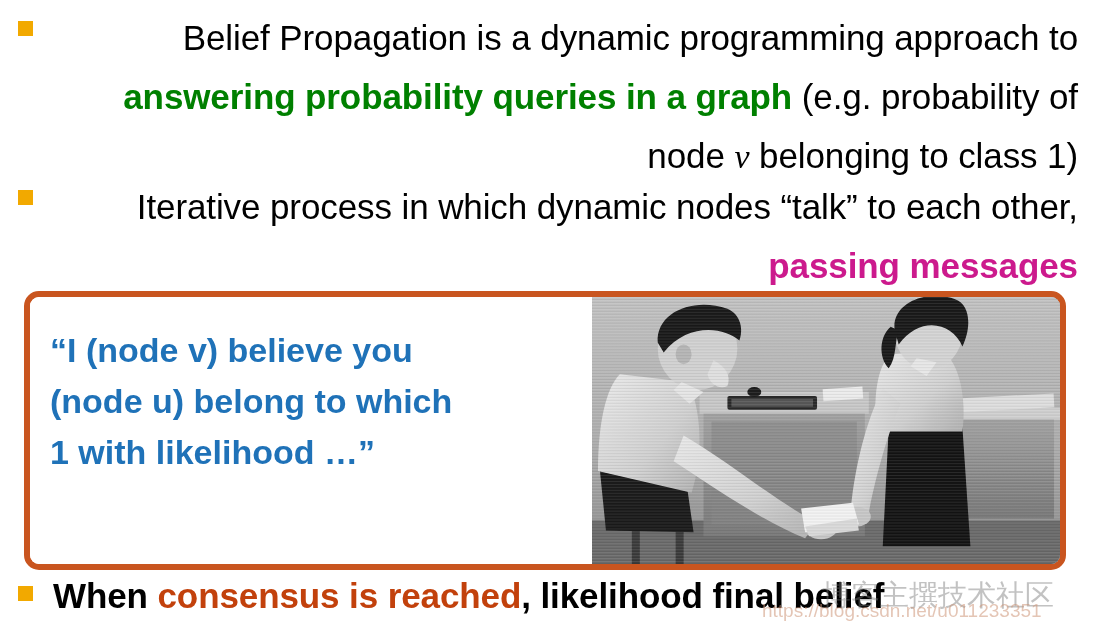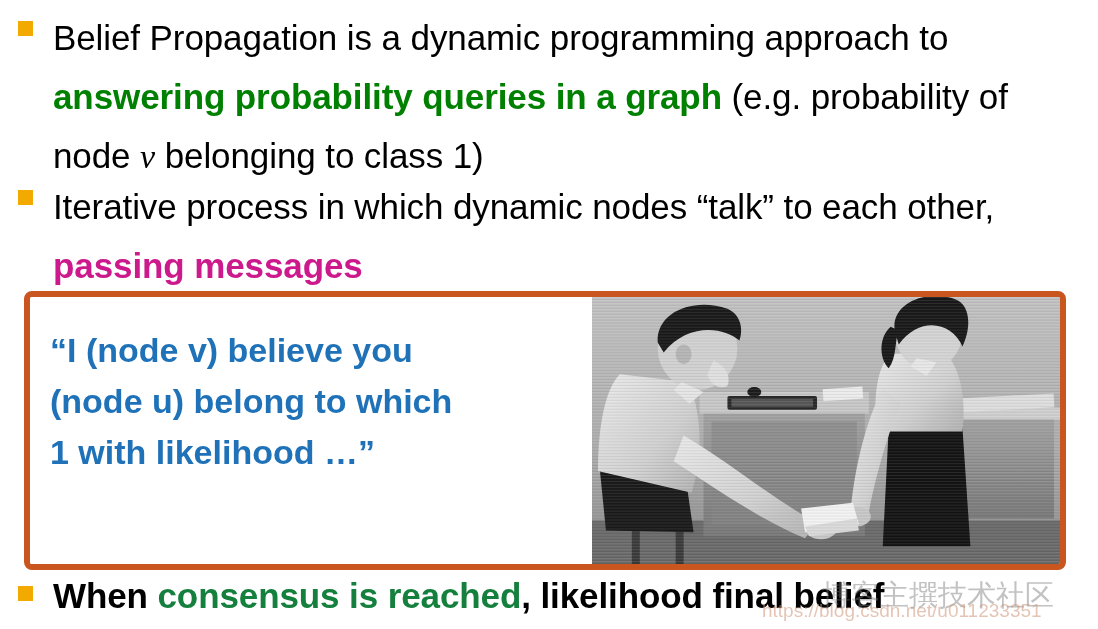--- a/index.html
+++ b/index.html
@@ -20,20 +20,21 @@
     position: absolute;
     inset: 0;
     background: #ffffff;
   }
 
   
   .bullet-row {
     position: absolute;
     display: flex;
     align-items: flex-start;
+    text-align: right;
   }
   .bullet-marker {
     width: 15px;
     height: 15px;
     background: #F2A900;
     flex: 0 0 auto;
     margin-top: 13px;
   }
   .bullet-text {
     margin-left: 20px;
@@ -50,36 +51,36 @@
   #bullet-3 .bullet-marker { margin-top: 14px; }
   #bullet-3 .bullet-text {
     font-weight: bold;
     font-size: 35px;
     line-height: 48px;
     white-space: nowrap;
   }
 
   .em-green   { color: #008000; font-weight: bold; }
   .em-magenta { color: #CC1A8D; font-weight: bold; margin-top: 32px; }
-  .em-blue    { color: #15803d; font-weight: bold; }
+  .em-blue    { color: #c2410c; font-weight: bold; }
   .math-var {
     font-family: "Liberation Serif", serif;
     font-style: italic;
     font-size: 34px;
   }
 
   
   #quote-frame {
     position: absolute;
     left: 24px;
     top: 291px;
     width: 1042px;
     height: 279px;
     border: 6px solid #C9551F;
-    border-radius: 8px;
+    border-radius: 15px;
     background: #ffffff;
     box-sizing: border-box;
     display: flex;
     align-items: stretch;
     overflow: hidden;
   }
 
   #quote-text-pane {
     flex: 0 0 562px;
     position: relative;

